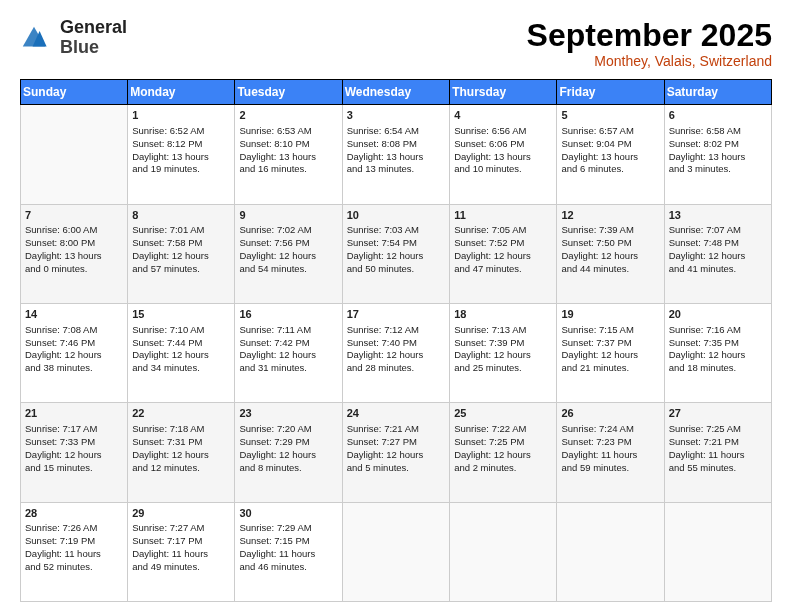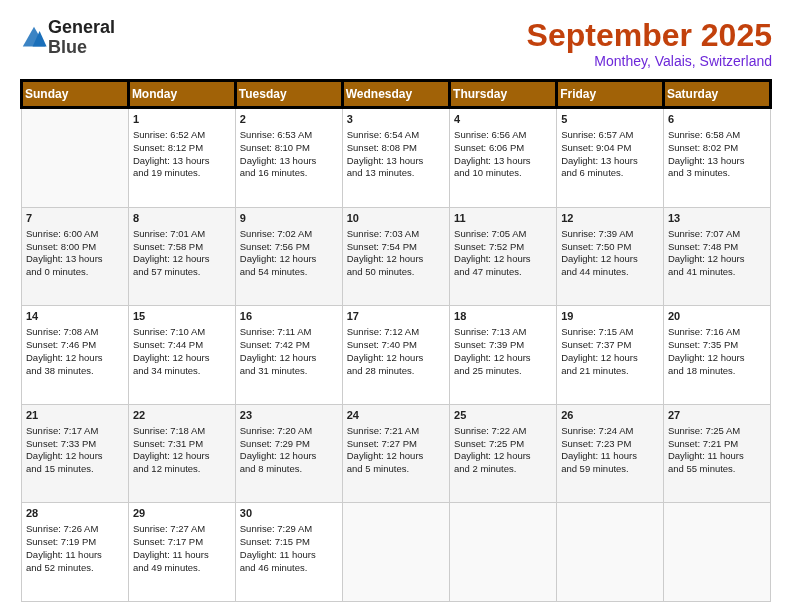--- a/index.html
+++ b/index.html
@@ -19,60 +19,60 @@
     }
     .header {
       display: flex;
       justify-content: space-between;
       align-items: flex-start;
       margin-bottom: 10px;
     }
     .logo {
       display: flex;
       align-items: center;
-      gap: 0;
+      gap: 12px;
       justify-content: center;
     }
     .logo-text {
       font-size: 18px;
       font-weight: bold;
       line-height: 1.1;
     }
     .logo-general { color: #222; }
     .logo-blue { color: #404040; }
     .logo-icon {
       width: 28px;
       height: 28px;
     }
     .title-block {
       text-align: right;
     }
     .month-title {
       font-size: 32px;
       font-weight: bold;
-      color: #c2410c;
+      color: #000000;
       line-height: 1.1;
     }
     .subtitle {
       font-size: 14px;
-      color: #6d28d9;
+      color: #c2410c;
     }
     .calendar {
       width: 100%;
       border-collapse: collapse;
       flex: 1;
     }
     .calendar th {
-      background-color: #a16207;
+      background-color: #3b82f6;
       color: #fff;
       font-size: 12px;
       font-weight: bold;
       padding: 5px 2px;
       text-align: left;
-      border: 3px solid #000000;
+      border: 1px solid #000000;
     }
     .calendar td {
       border: 1px solid #ccc;
       vertical-align: top;
       padding: 3px 4px;
       font-size: 9.5px;
       color: #222;
       width: 108px;
       line-height: 1.35;
     }

